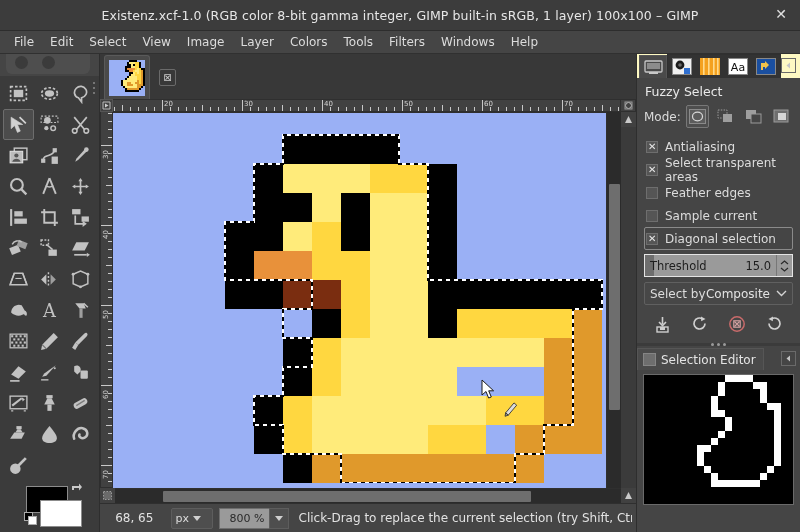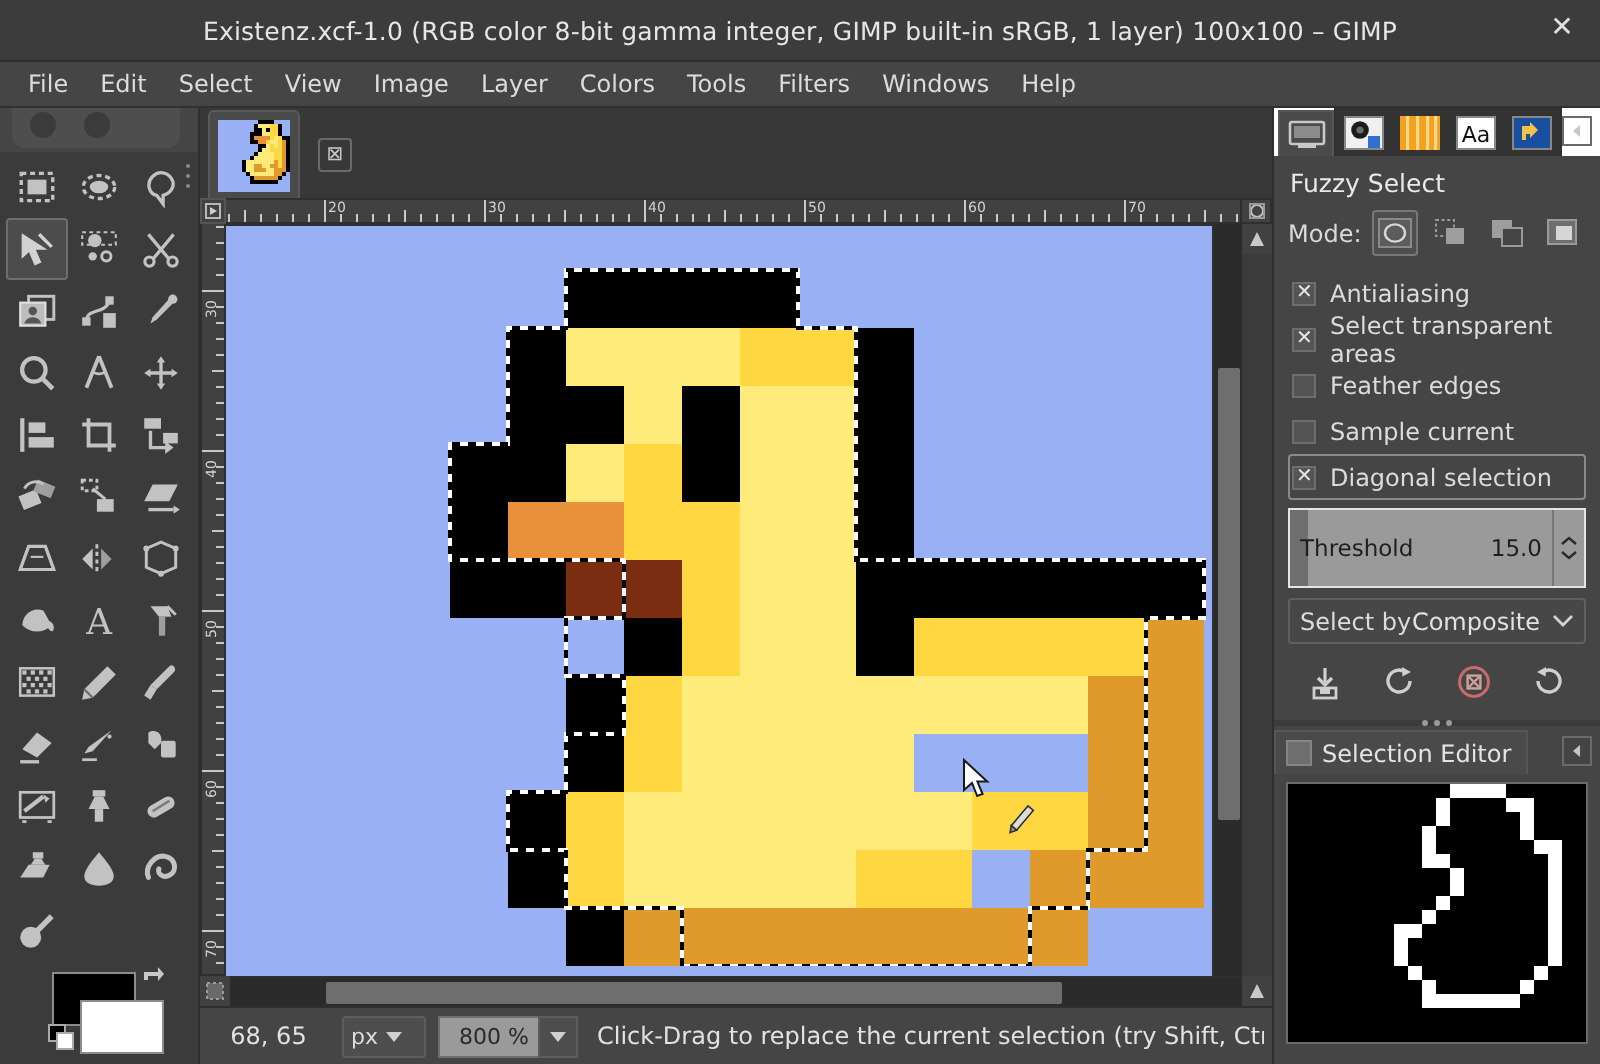--- a/index.html
+++ b/index.html
@@ -127,38 +127,38 @@
   }
   .zoomarrow {
     height:21px; width:20px; background:#4e4e4e; border:1px solid #5d5d5d;
     display:flex;align-items:center;justify-content:center; cursor:pointer;
   }
   .statusmsg { font-size:12px; color:#e2e2e2; display:flex; align-items:center; gap:4px; overflow:hidden; white-space:nowrap;}
   .chev { width:0;height:0;border-left:4px solid transparent;border-right:4px solid transparent;border-top:5px solid #d0d0d0;}
 
   
   .dock { width:164px; background:#3b3b3b; flex:none; border-left:1px solid #2e2e2e; display:flex; flex-direction:column;}
-  .dock-tabs { height:25px; background:#ffffff; display:flex; align-items:flex-end; padding-left:2px; position:relative;}
+  .dock-tabs { height:25px; background:#fef9c3; display:flex; align-items:flex-end; padding-left:2px; position:relative;}
   .dtab { width:28px;height:23px; display:flex;align-items:center;justify-content:center; cursor:pointer;}
   .dtab.active { background:#4a4a4a; border:1px solid #565656; border-bottom:none;}
   .dtab-group{ display:flex; background:#333; border:1px solid #303030; border-bottom:none;}
   .dock-menu-btn{ position:absolute; right:4px; top:4px; width:15px;height:15px; border:1px solid #6a6a6a; display:flex;align-items:center;justify-content:center; cursor:pointer;}
   .opt-panel { background:#454545; padding:5px 7px 4px 7px; flex:none;}
   .opt-title { font-size:12.5px; color:#e9e9e9; margin:1px 0 6px 1px; }
   .moderow { display:flex; align-items:center; gap:5px; margin-bottom:7px;}
   .moderow .lbl { font-size:12px; color:#dadada;}
   .modebtn { width:25px;height:23px; display:flex;align-items:center;justify-content:center; cursor:pointer; border:1px solid transparent;}
   .modebtn.sel { background:#4e4e4e; border:1px solid #787878; border-radius:2px;}
   .chkrow { display:flex; align-items:center; gap:7px; height:23px; padding-left:2px;}
   .chk { width:12px;height:12px;background:#555; border:1px solid #6e6e6e; flex:none; position:relative; cursor:pointer;}
   .chk.on:after{ content:"\2715"; position:absolute; left:1px; top:-2px; font-size:10px; color:#e8e8e8; line-height:13px;}
   .chklabel { font-size:12px; color:#dcdcdc;}
   .chkrow.focused { border:1px solid #8a8a8a; border-radius:2px; padding-left:1px;}
   .slider {
-    height:40px; background:#9a9a9a; border:1px solid #e4e4e4; display:flex; align-items:center;
+    height:23px; background:#9a9a9a; border:1px solid #e4e4e4; display:flex; align-items:center;
     position:relative; margin:4px 0 5px 0; cursor:pointer;
   }
   .slider .fill { position:absolute; left:0; top:0; bottom:0; background:#6e6e6e;}
   .slider .sname { position:relative; font-size:11.5px; color:#1e1e1e; padding-left:5px;}
   .slider .sval { position:absolute; right:21px; font-size:11.5px; color:#1e1e1e;}
   .slider .spin {
     position:absolute; right:0; top:0; bottom:0; width:16px; background:#9a9a9a; border-left:1px solid #777;
     display:flex; flex-direction:column; align-items:center; justify-content:center; gap:2px;
   }
   .combo {

